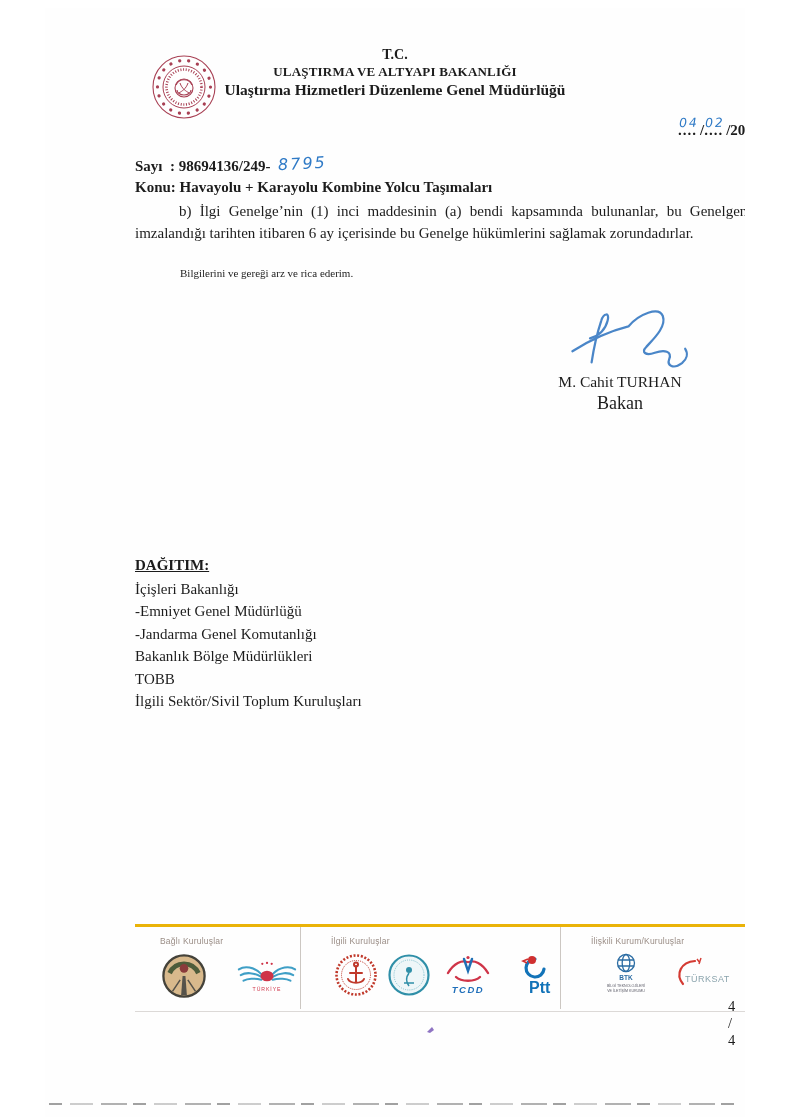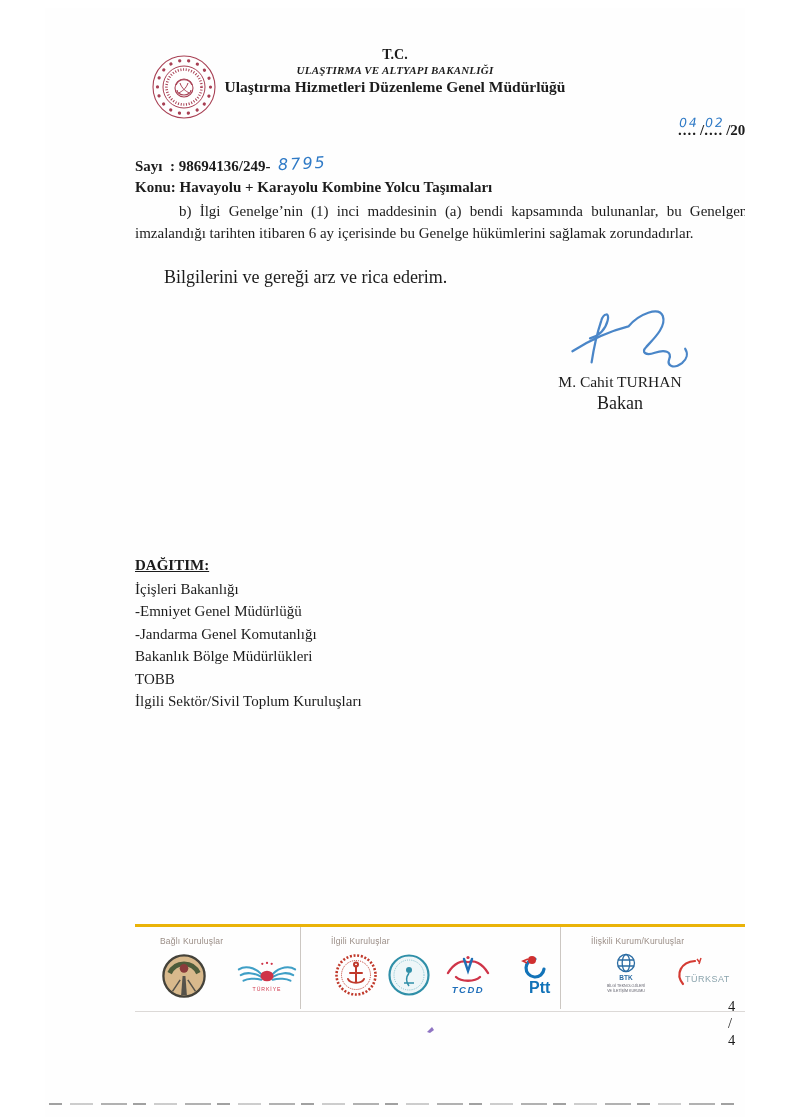--- a/index.html
+++ b/index.html
@@ -5,21 +5,21 @@
   html,body{margin:0;padding:0;background:#ffffff;}
   .page{
     position:relative;width:700px;height:1117px;margin:8px auto;
     background:#fefefe;overflow:hidden;
     font-family:"Liberation Serif", serif;color:#1c1c1c;
   }
   
   .emblem{position:absolute;left:106px;top:46px;width:66px;height:66px;}
   .header-center{position:absolute;left:0;right:0;top:38px;text-align:center;line-height:1.25;}
   .h-tc{font-size:14px;font-weight:bold;}
-  .h-ministry{font-size:11px;font-weight:bold;letter-spacing:.2px;font-style:italic;}
+  .h-ministry{font-size:13px;font-weight:bold;letter-spacing:.2px;}
   .h-directorate{font-size:15.5px;font-weight:bold;}
   
   .date{position:absolute;top:114px;left:633px;font-size:15px;font-weight:600;white-space:nowrap;}
   .date .slot{position:relative;display:inline-block;min-width:22px;}
   .date .dots{letter-spacing:1px;}
   .date .ink{
     position:absolute;left:1px;top:-7px;
     color:#2f7ac6;font-family:"DejaVu Sans",sans-serif;font-size:12.5px;font-style:italic;
     letter-spacing:2px;transform:rotate(-2deg);font-weight:normal;
   }
@@ -28,21 +28,21 @@
   .hw-number{
     color:#2f7ac6;font-family:"DejaVu Sans",sans-serif;font-size:16px;font-style:italic;
     letter-spacing:2px;font-weight:normal;position:relative;top:-2px;margin-left:8px;
     transform:rotate(-3deg);display:inline-block;
   }
   
   .para{
     position:absolute;left:90px;top:193px;width:624px;margin:0;
     font-size:15px;line-height:21.5px;text-align:justify;text-indent:44px;
   }
-  .closing{position:absolute;left:119px;top:259px;margin:0;font-size:18px;}
+  .closing{position:absolute;left:135px;top:259px;margin:0;font-size:11px;}
   
   .sig-block{position:absolute;left:460px;top:292px;width:230px;text-align:center;}
   .sig-svg{display:block;margin:0 auto;margin-left:30px;}
   .sig-name{font-size:15.5px;line-height:20px;}
   .sig-title{font-size:18px;line-height:22px;}
   
   .distribution{position:absolute;left:90px;top:546px;font-size:15px;line-height:22.5px;}
   .dist-heading{font-weight:bold;text-decoration:underline;margin:0 0 1px 0;}
   .dist-list{list-style:none;margin:0;padding:0;}
   

